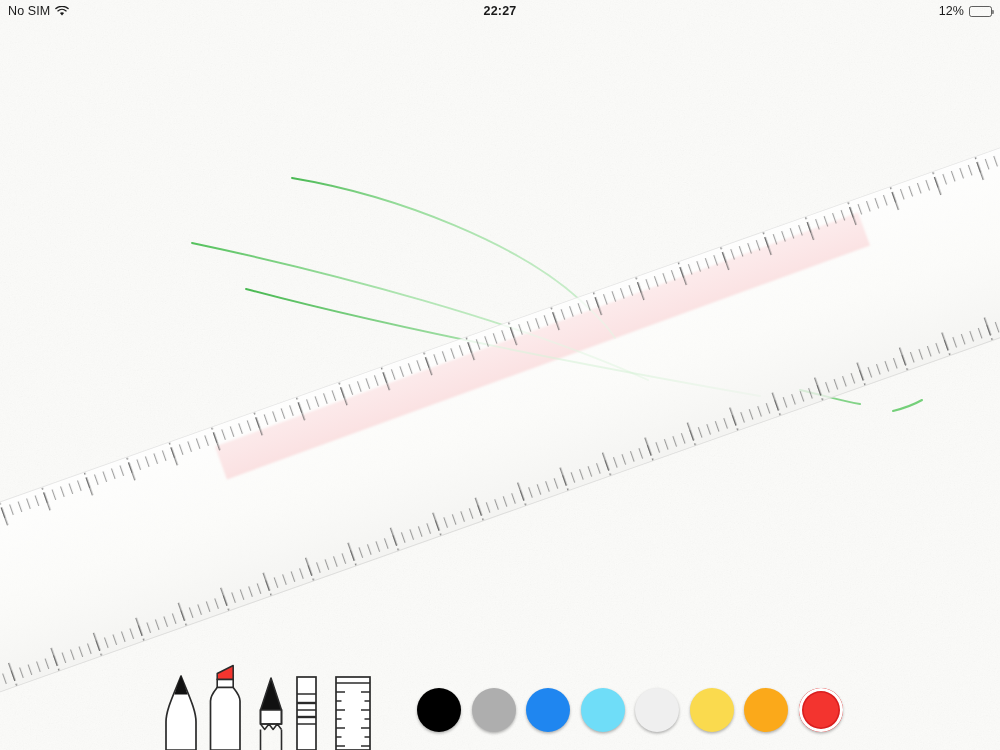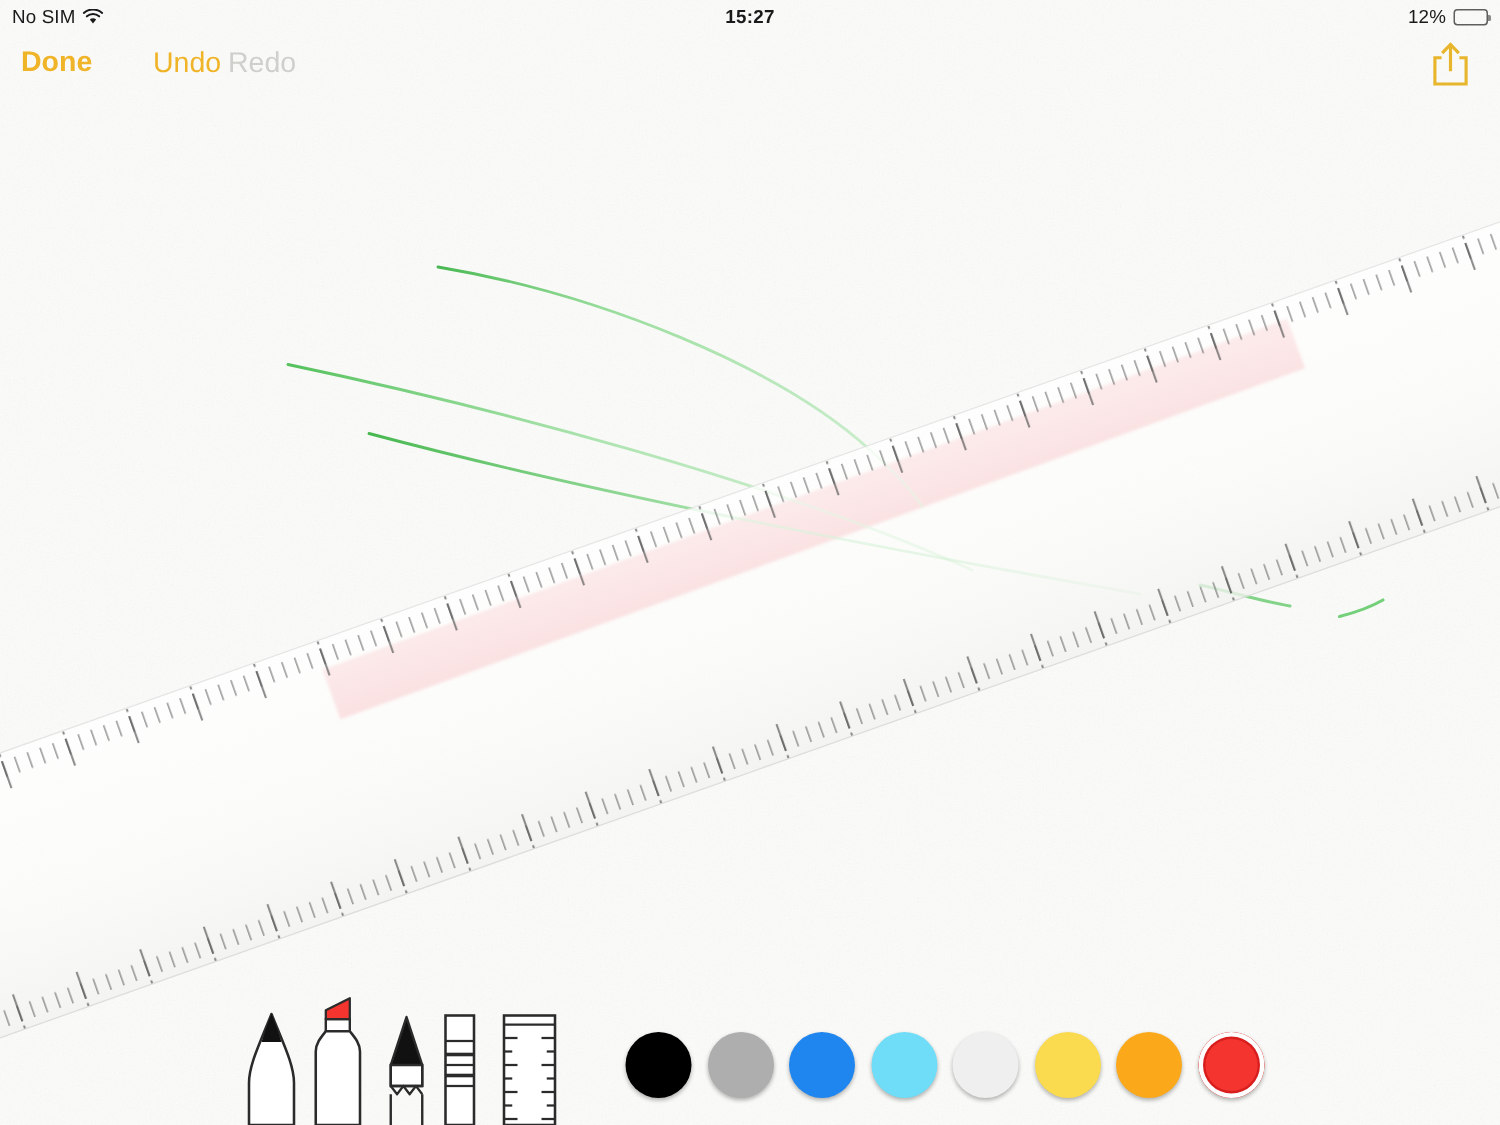--- a/index.html
+++ b/index.html
@@ -222,41 +222,29 @@
 
   <div id="status-bar">
     <div class="sb-left">
       <span id="sb-carrier">No SIM</span>
       <svg width="14" height="11" viewBox="0 0 14 11">
         <path d="M7 9.6 L4.9 7.0 a3.4 3.4 0 0 1 4.2 0 Z" fill="#1a1a1a"></path>
         <path d="M2.9 4.9 a6.3 6.3 0 0 1 8.2 0" stroke="#1a1a1a" stroke-width="1.35" fill="none" stroke-linecap="round"></path>
         <path d="M0.9 2.6 a9.3 9.3 0 0 1 12.2 0" stroke="#1a1a1a" stroke-width="1.35" fill="none" stroke-linecap="round"></path>
       </svg>
     </div>
-    <div class="sb-center">15:27</div>
+    <div class="sb-center">22:27</div>
     <div class="sb-right">
       <span id="sb-battery-pct">12%</span>
       <span class="battery-shell">
         <span class="battery-fill" id="battery-fill" style="width: 44%;"></span>
       </span>
     </div>
   </div>
 
-  <div id="nav-bar">
-    <button class="nav-btn" id="btn-done" style="color: rgb(240, 180, 41);">Done</button>
-    <button class="nav-btn" id="btn-undo" style="color: rgb(240, 180, 41);">Undo</button>
-    <button class="nav-btn" id="btn-redo" style="color: rgb(207, 207, 203);">Redo</button>
-    <button id="btn-share">
-      <svg width="26" height="31" viewBox="0 0 26 31">
-        <path d="M6 11.5 H2.6 V29 H23.4 V11.5 H20" stroke="#e8b62c" stroke-width="2.1" fill="none" stroke-linecap="square" stroke-linejoin="miter"></path>
-        <line x1="13" y1="3.2" x2="13" y2="19.5" stroke="#e8b62c" stroke-width="2.1" stroke-linecap="square"></line>
-        <path d="M8.2 7.6 L13 2.6 L17.8 7.6" stroke="#e8b62c" stroke-width="2.1" fill="none" stroke-linecap="square" stroke-linejoin="miter"></path>
-      </svg>
-    </button>
-  </div>
 
   <div id="tool-palette">
 
     <button class="tool" style="left:155px; height:80px; width:52px;">
       <svg width="52" height="80" viewBox="0 0 52 80">
         <path d="M26 6 C18 26 11 40 11 52 V80 H41 V52 C41 40 34 26 26 6 Z" fill="#ffffff" stroke="#2b2b2b" stroke-width="1.7" stroke-linejoin="round"></path>
         <path d="M26 6 C23.2 13 21 19.2 19.4 24.6 H32.6 C31 19.2 28.8 13 26 6 Z" fill="#111111"></path>
       </svg>
     </button>
 

